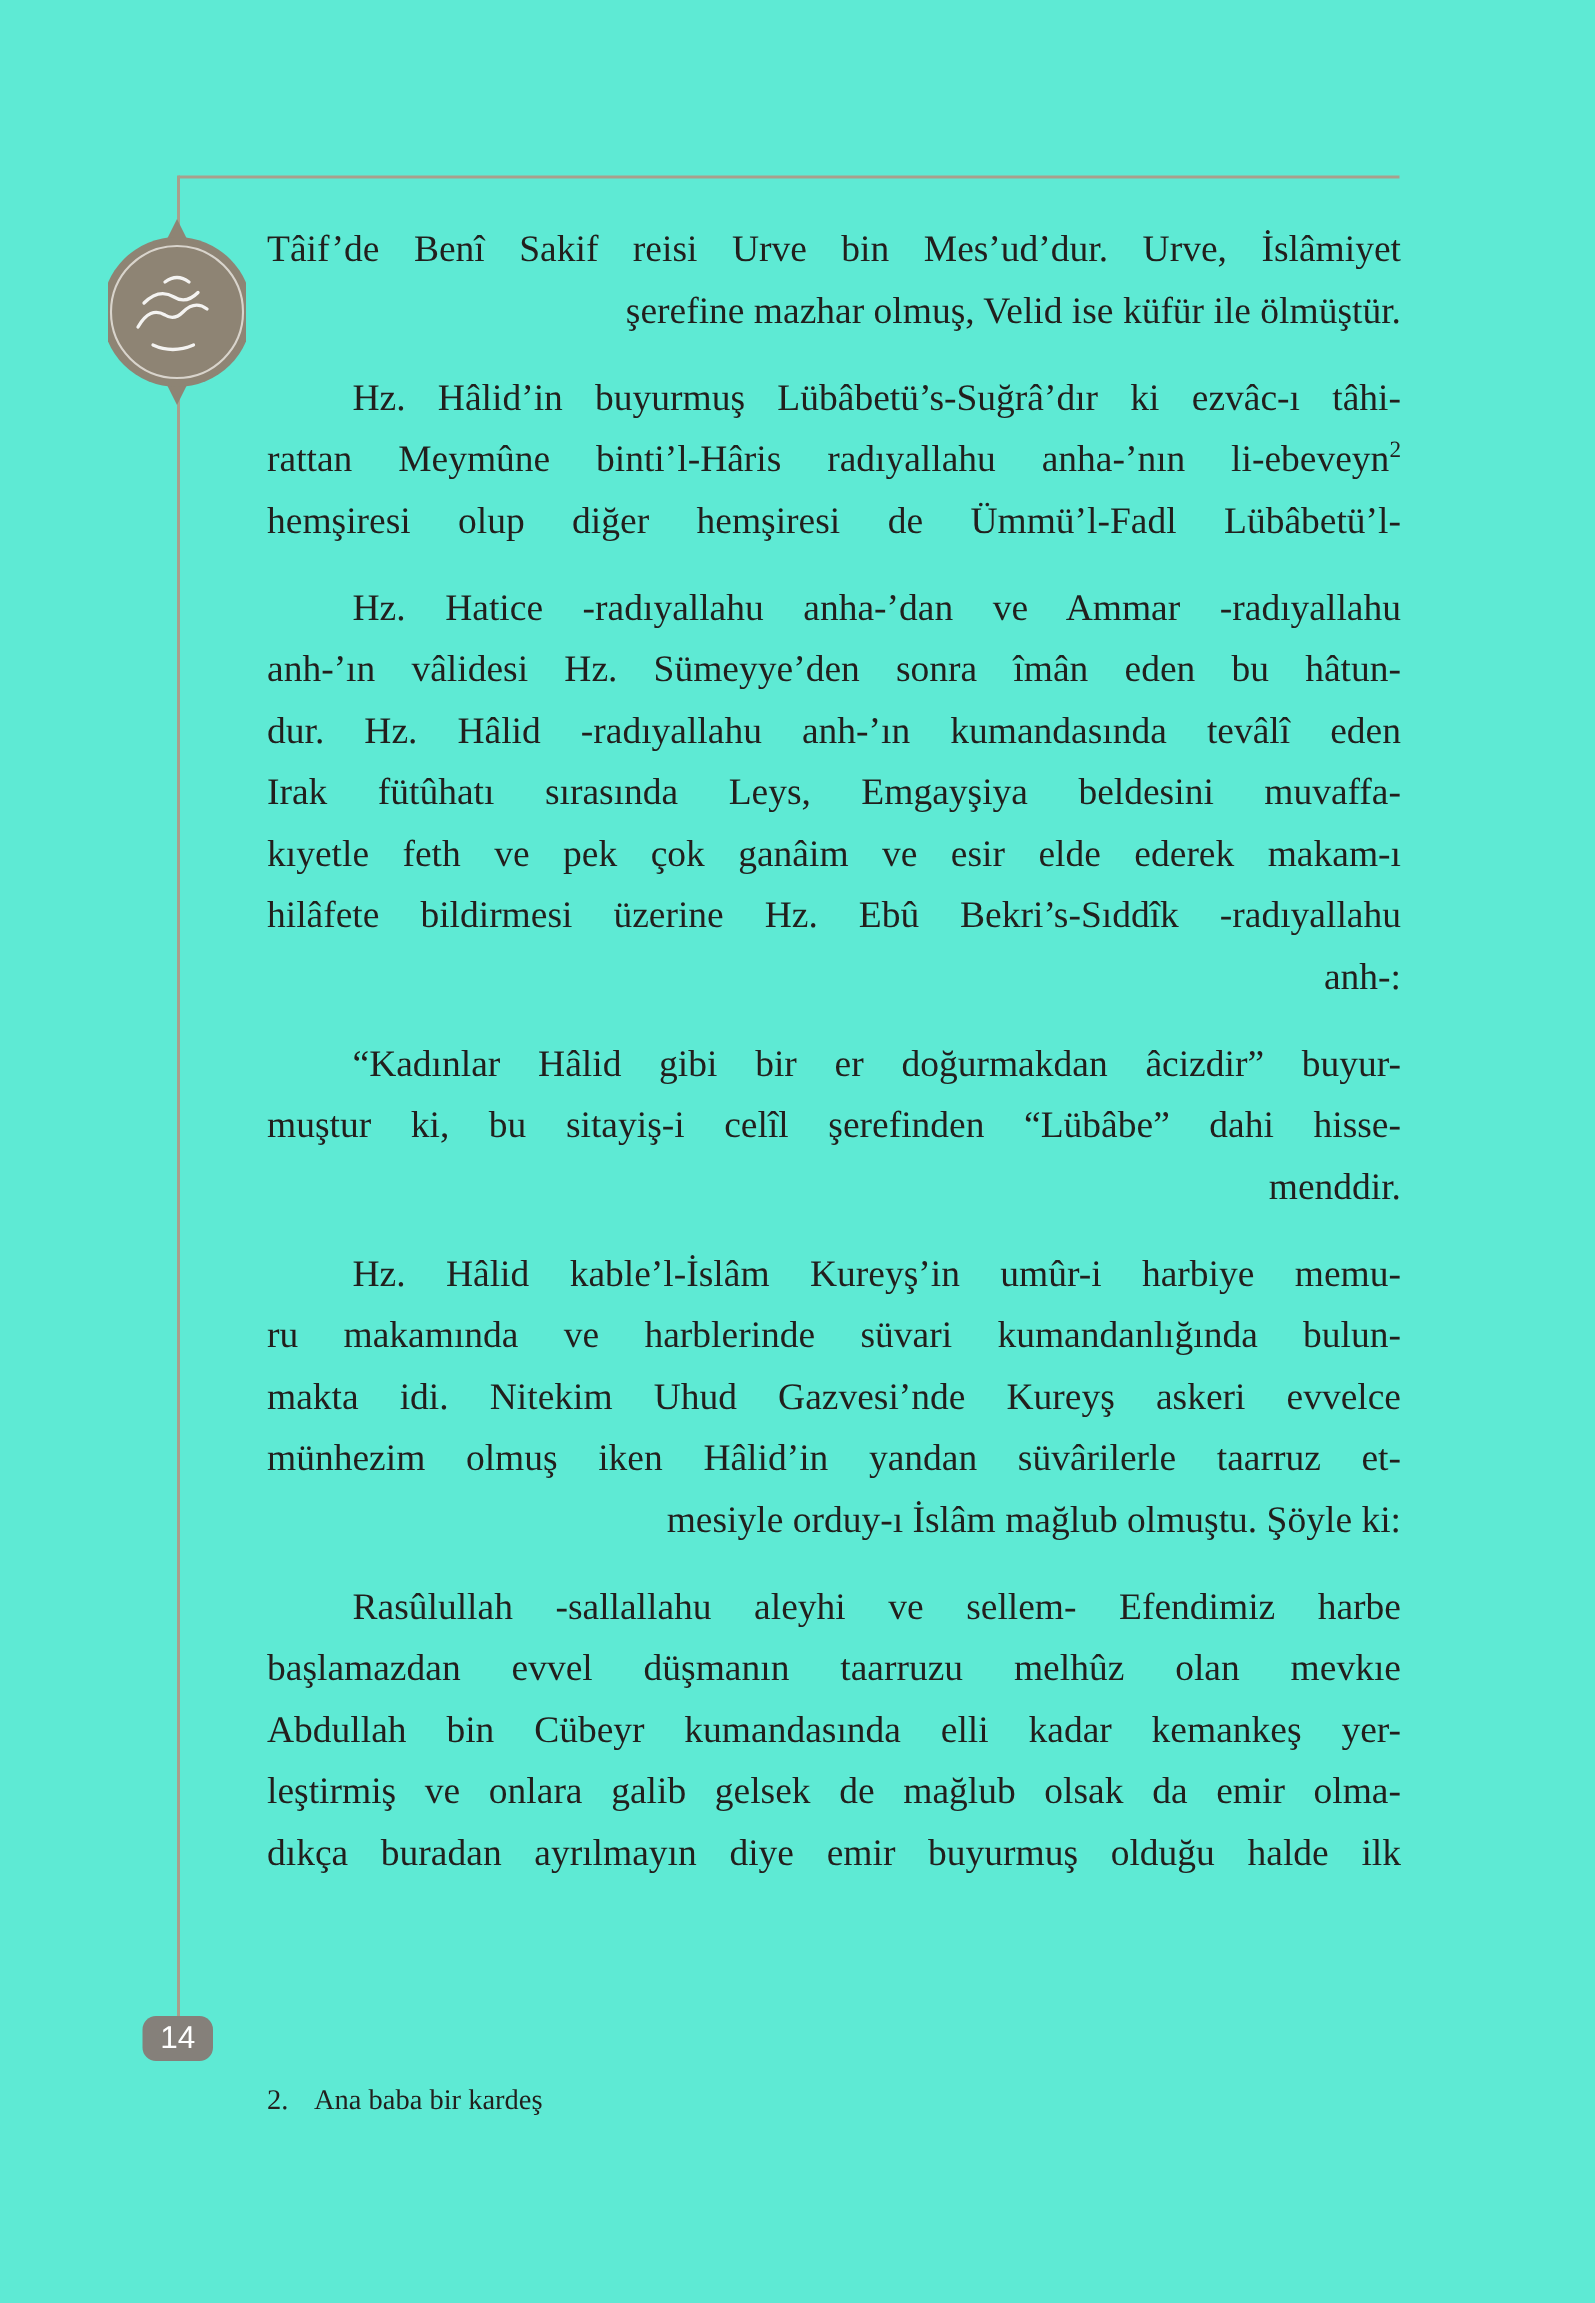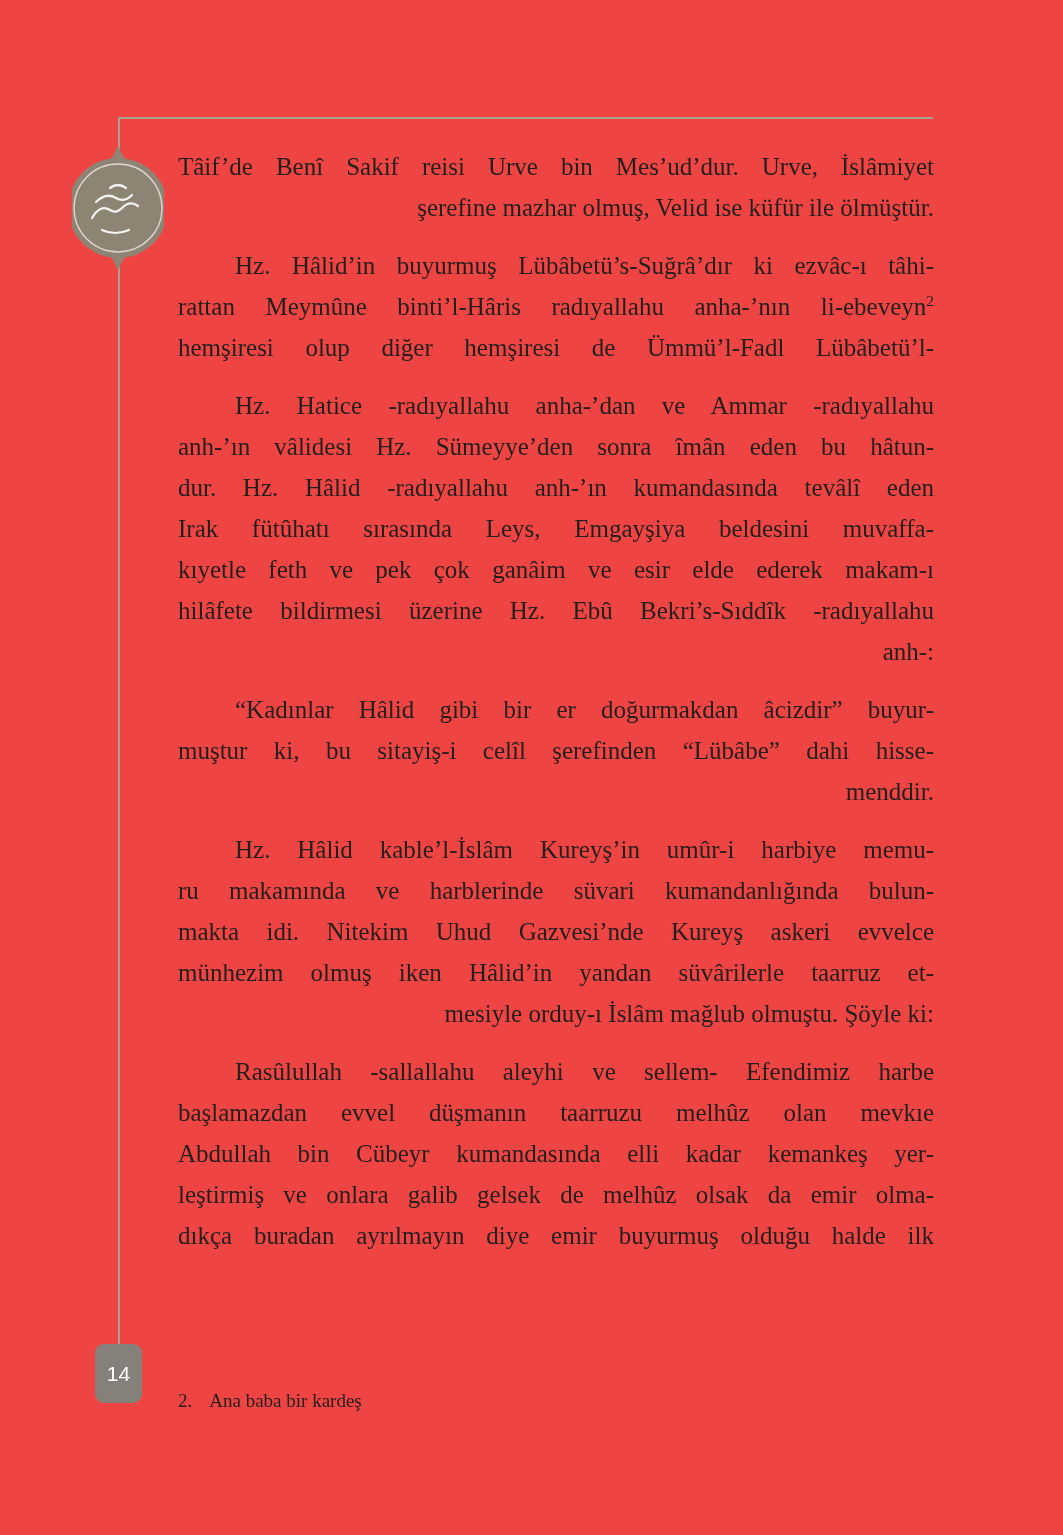--- a/index.html
+++ b/index.html
@@ -1,20 +1,20 @@
 <!DOCTYPE html>
 <html style="--frame: #a89f8c; --tab: #85807a; --ornament: #8e8474; --text: #221f1d;"><head>
 <meta charset="utf-8">
 <style>
   html, body { margin: 0; padding: 0; background: #ffffff; }
   .page {
     position: relative;
     width: 1063px;
     height: 1535px;
-    background: #ef4444;
+    background: #5eead4;
     overflow: hidden;
     font-family: "Liberation Serif", "DejaVu Serif", serif;
     color: #221f1d;
   }
   .frame-top {
     position: absolute;
     left: 119px; top: 117px;
     width: 814px; height: 2px;
     background: var(--frame, #a89f8c);
   }
@@ -51,21 +51,21 @@
     position: absolute;
     left: 178px; top: 1385px;
     font-size: 19px;
     line-height: 32px;
     color: #221f1d;
   }
   .footnote .marker { display: inline-block; margin-right: 17px; }
   .page-tab {
     position: absolute;
     left: 95px; top: 1344px;
-    width: 47px; height: 59px;
+    width: 47px; height: 30px;
     background: var(--tab, #85807a);
     border-radius: 9px;
     display: flex; align-items: center; justify-content: center;
     color: #ffffff;
     font-family: "Liberation Sans", "DejaVu Sans", sans-serif;
     font-size: 21px;
   }
 </style>
 </head>
 <body>
@@ -115,21 +115,21 @@
         <div class="line fill">Hz. Hâlid kable’l-İslâm Kureyş’in umûr-i harbiye memu-</div>
         <div class="line fill">ru makamında ve harblerinde süvari kumandanlığında bulun-</div>
         <div class="line fill">makta idi. Nitekim Uhud Gazvesi’nde Kureyş askeri evvelce</div>
         <div class="line fill">münhezim olmuş iken Hâlid’in yandan süvârilerle taarruz et-</div>
         <div class="line">mesiyle orduy-ı İslâm mağlub olmuştu. Şöyle ki:</div>
       </div>
       <div class="para indent">
         <div class="line fill">Rasûlullah -sallallahu aleyhi ve sellem- Efendimiz harbe</div>
         <div class="line fill">başlamazdan evvel düşmanın taarruzu melhûz olan mevkıe</div>
         <div class="line fill">Abdullah bin Cübeyr kumandasında elli kadar kemankeş yer-</div>
-        <div class="line fill">leştirmiş ve onlara galib gelsek de melhûz olsak da emir olma-</div>
+        <div class="line fill">leştirmiş ve onlara galib gelsek de mağlub olsak da emir olma-</div>
         <div class="line fill">dıkça buradan ayrılmayın diye emir buyurmuş olduğu halde ilk</div>
       </div>
     </div>
 
   <div class="footnote">
     <span class="marker">2.</span><span>Ana baba bir kardeş</span>
   </div>
 
   <div class="page-tab">
     <span>14</span>

